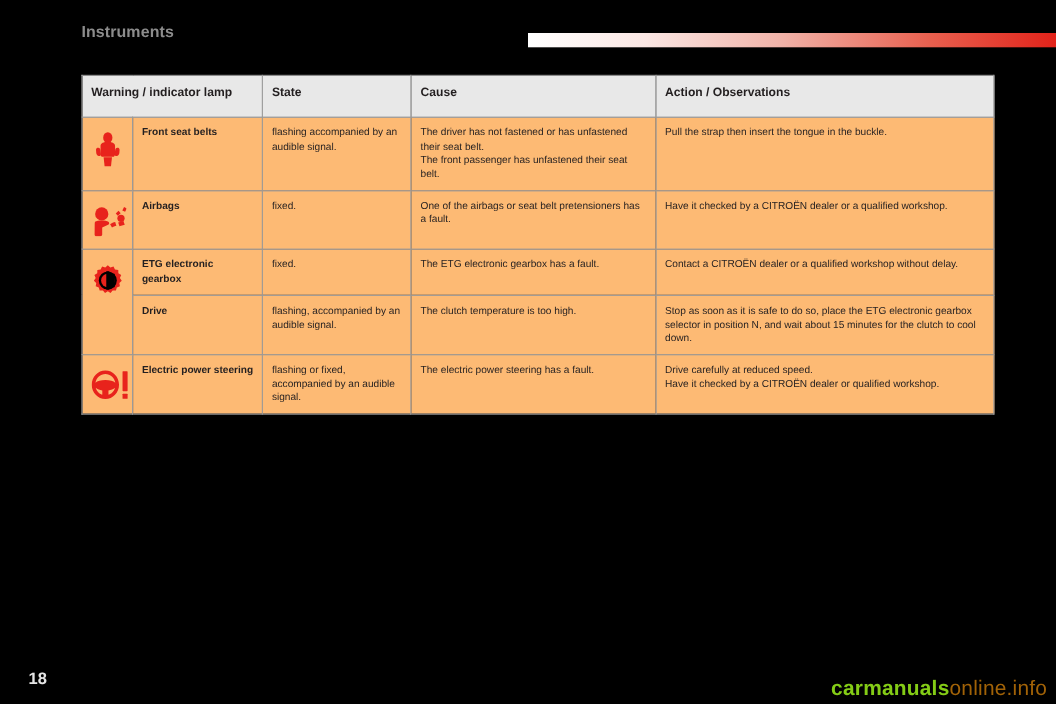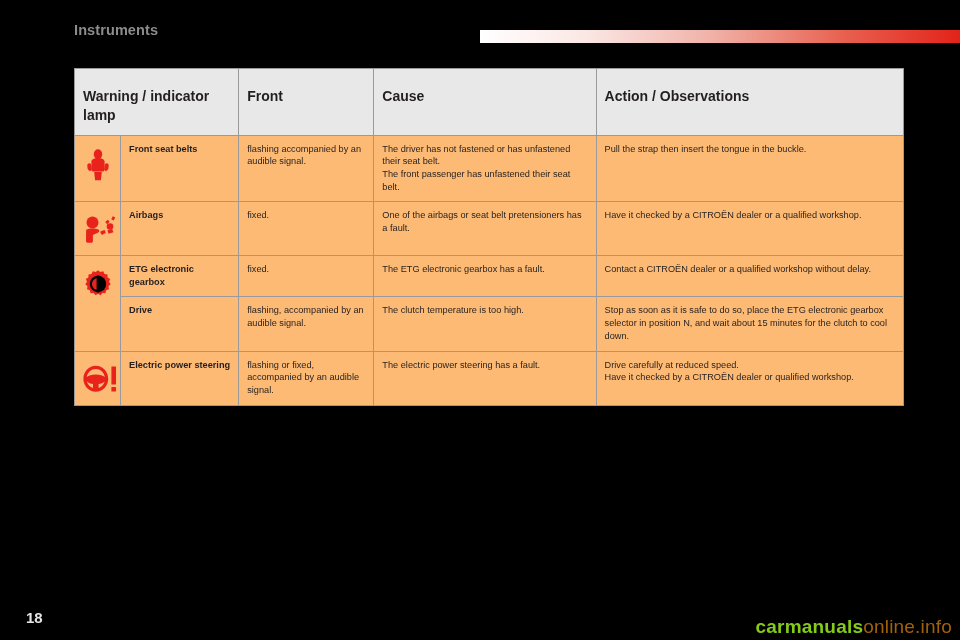--- a/index.html
+++ b/index.html
@@ -57,25 +57,25 @@
     vertical-align: top;
     padding: 7px 8px 8px 8px;
     font-size: 9.2px;
     line-height: 1.38;
     color: #231f20;
     background: #fdba74;
     text-align: left;
   }
   #warning-table thead th {
     background: #e8e8e8;
-    font-size: 14px;
+    font-size: 11px;
     font-weight: bold;
     color: #231f20;
     height: 20px;
-    padding-top: 18px;
+    padding-top: 8px;
     padding-bottom: 9px;
   }
   .col-icon   { width: 46px; }
   .col-lamp   { width: 118px; }
   .col-state  { width: 135px; }
   .col-cause  { width: 222px; }
   .col-action { width: 307px; }
 
   td.icon-cell {
     background: #000000;
@@ -134,21 +134,21 @@
   <colgroup>
     <col class="col-icon">
       <col class="col-lamp">
       <col class="col-state">
     <col class="col-cause">
       <col class="col-action">
   </colgroup>
   <thead>
     <tr>
       <th colspan="2">Warning / indicator lamp</th>
-      <th>Front</th>
+      <th>State</th>
       <th>Cause</th>
       <th>Action / Observations</th>
     </tr>
   </thead>
   <tbody>
 
     <tr>
       <td class="icon-cell" rowspan="1">
         <span class="icon-wrap">
           <svg width="30" height="34" viewBox="0 0 30 34" aria-hidden="true">

